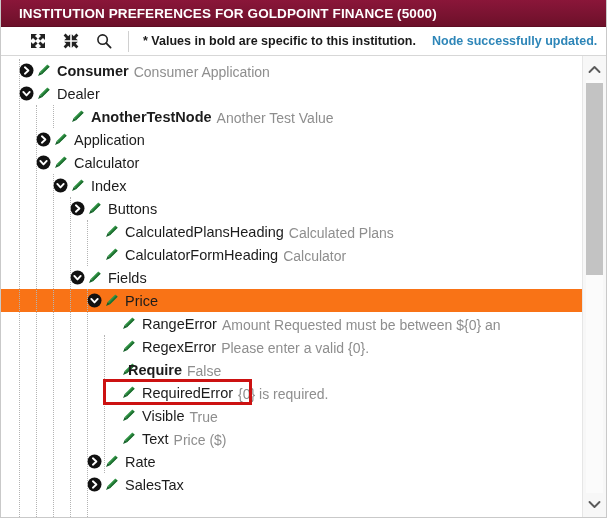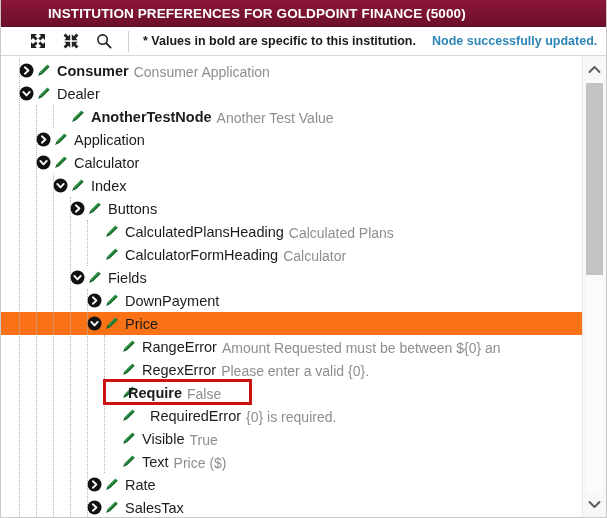--- a/index.html
+++ b/index.html
@@ -34,21 +34,20 @@
     box-sizing: border-box;
     border-bottom: 1px solid #5e0d23;
   }
   .titlebar-text {
     color: #ffffff;
     font-size: 13.5px;
     font-weight: bold;
     letter-spacing: 0.1px;
     white-space: nowrap;
     font-family: "Liberation Sans", sans-serif;
-    margin-left: 29px;
   }
 
   
   .toolbar {
     height: 29px;
     background: #ffffff;
     display: flex;
     align-items: center;
     border-bottom: 1px solid #d7d7d7;
     box-sizing: border-box;
@@ -393,34 +392,20 @@
               </svg></span>
             <span class="pencil" style="left: 86px;"><svg width="15" height="15" viewBox="0 0 15 15">
                 <path d="M11.3 1.4 L13.6 3.7 L6.0 11.3 L3.7 9.0 Z" fill="#2f9444"></path>
                 <path d="M12.45 2.55 L13.6 3.7 L6.0 11.3 L4.85 10.15 Z" fill="#1f6e31"></path>
                 <path d="M3.7 9.0 L6.0 11.3 L2.0 13.0 Z" fill="#15602a"></path>
               </svg></span>
             <span class="labels" style="left: 107px;">
               <span class="node-name">Fields</span>
             </span>
           </div>
-          <div class="row">
-            <span class="twisty" style="left: 86px;"><svg width="15" height="15" viewBox="0 0 15 15">
-                <circle cx="7.5" cy="7.5" r="7" fill="#111111"></circle>
-                <polyline fill="none" stroke="#ffffff" stroke-width="1.9" stroke-linecap="round" stroke-linejoin="round" points="5.9,4.3 9.4,7.5 5.9,10.7"></polyline>
-              </svg></span>
-            <span class="pencil" style="left: 103px;"><svg width="15" height="15" viewBox="0 0 15 15">
-                <path d="M11.3 1.4 L13.6 3.7 L6.0 11.3 L3.7 9.0 Z" fill="#2f9444"></path>
-                <path d="M12.45 2.55 L13.6 3.7 L6.0 11.3 L4.85 10.15 Z" fill="#1f6e31"></path>
-                <path d="M3.7 9.0 L6.0 11.3 L2.0 13.0 Z" fill="#15602a"></path>
-              </svg></span>
-            <span class="labels" style="left: 124px;">
-              <span class="node-name">DownPayment</span>
-            </span>
-          </div>
           <div class="row highlight">
             <span class="twisty" style="left: 86px;"><svg width="15" height="15" viewBox="0 0 15 15">
                 <circle cx="7.5" cy="7.5" r="7" fill="#111111"></circle>
                 <polyline fill="none" stroke="#ffffff" stroke-width="1.9" stroke-linecap="round" stroke-linejoin="round" points="4.3,5.9 7.5,9.4 10.7,5.9"></polyline>
               </svg></span>
             <span class="pencil" style="left: 103px;"><svg width="15" height="15" viewBox="0 0 15 15">
                 <path d="M11.3 1.4 L13.6 3.7 L6.0 11.3 L3.7 9.0 Z" fill="#2f9444"></path>
                 <path d="M12.45 2.55 L13.6 3.7 L6.0 11.3 L4.85 10.15 Z" fill="#1f6e31"></path>
                 <path d="M3.7 9.0 L6.0 11.3 L2.0 13.0 Z" fill="#15602a"></path>
               </svg></span>
@@ -460,21 +445,21 @@
               <span class="node-name bold">Require</span>
               <span class="node-value">False</span>
             </span>
           </div>
           <div class="row">
             <span class="pencil" style="left: 120px;"><svg width="15" height="15" viewBox="0 0 15 15">
                 <path d="M11.3 1.4 L13.6 3.7 L6.0 11.3 L3.7 9.0 Z" fill="#2f9444"></path>
                 <path d="M12.45 2.55 L13.6 3.7 L6.0 11.3 L4.85 10.15 Z" fill="#1f6e31"></path>
                 <path d="M3.7 9.0 L6.0 11.3 L2.0 13.0 Z" fill="#15602a"></path>
               </svg></span>
-            <span class="labels" style="left: 149px;">
+            <span class="labels" style="left: 141px;">
               <span class="node-name">RequiredError</span>
               <span class="node-value">{0} is required.</span>
             </span>
           </div>
           <div class="row">
             <span class="pencil" style="left: 120px;"><svg width="15" height="15" viewBox="0 0 15 15">
                 <path d="M11.3 1.4 L13.6 3.7 L6.0 11.3 L3.7 9.0 Z" fill="#2f9444"></path>
                 <path d="M12.45 2.55 L13.6 3.7 L6.0 11.3 L4.85 10.15 Z" fill="#1f6e31"></path>
                 <path d="M3.7 9.0 L6.0 11.3 L2.0 13.0 Z" fill="#15602a"></path>
               </svg></span>

